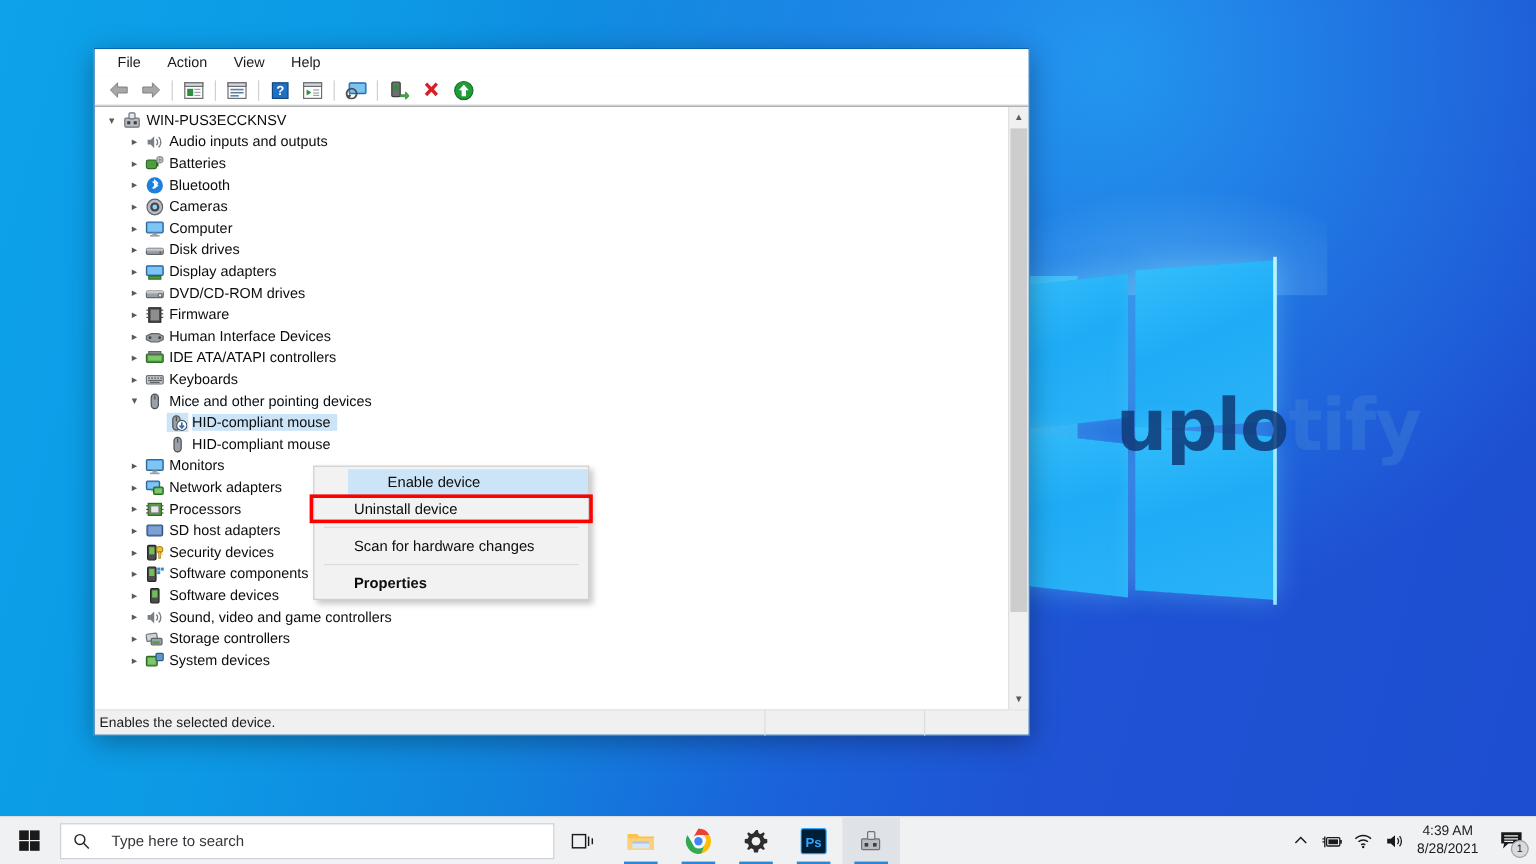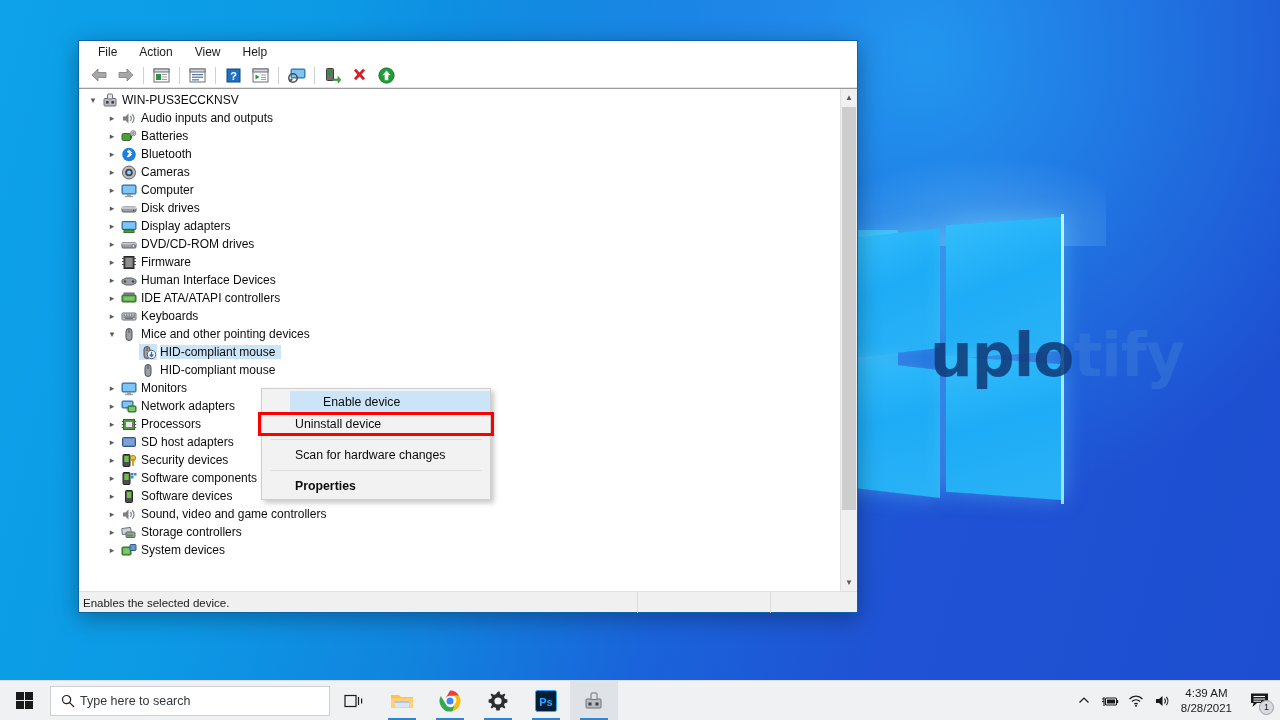--- a/index.html
+++ b/index.html
@@ -68,22 +68,22 @@
     background:#eff1f3;
     display:flex; align-items:center;
     border-top:1px solid #dadde0;
   }
   .start-btn{
     width:48px; height:40px; display:flex; align-items:center; justify-content:center;
   }
   .win-logo{ width:17px; height:17px; display:grid; grid-template-columns:8px 8px; grid-template-rows:8px 8px; gap:1px; }
   .win-logo i{ background:#1a1a1a; display:block; }
   .search-box{
-    width:280px; height:30px; background:#ffffff; border:1px solid #cdd0d4;
-    display:flex; align-items:center; gap:5px; padding:0 10px;
+    width:412px; height:30px; background:#ffffff; border:1px solid #cdd0d4;
+    display:flex; align-items:center; gap:18px; padding:0 10px;
     margin-left:2px;
   }
   .search-box .ph{ color:#33373b; font-size:12.5px; }
   .tb-icon{
     width:48px; height:40px; display:flex; align-items:center; justify-content:center;
     position:relative;
   }
   .tb-icon.active{ background:#dfe2e6; }
   .tb-icon .underline{
     position:absolute; bottom:0; left:10px; width:28px; height:3px; background:#2c86d6;

